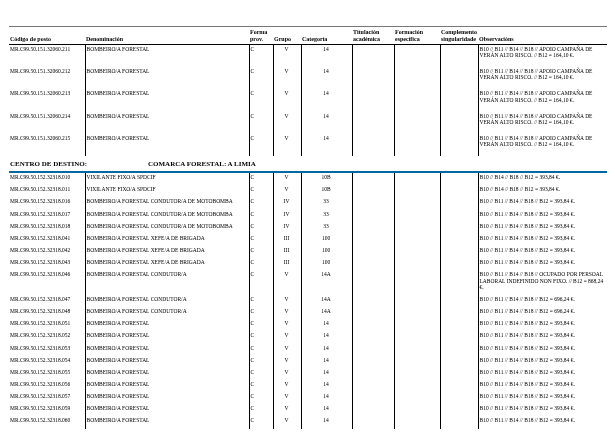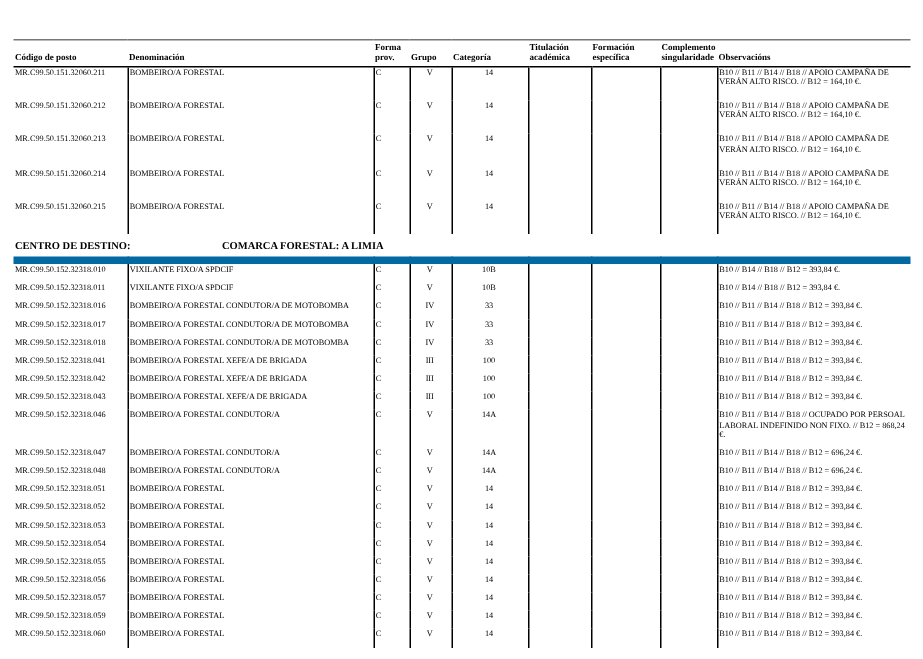--- a/index.html
+++ b/index.html
@@ -41,21 +41,21 @@
     padding: 1px 2px 0 1px;
     word-wrap: break-word;
   }
   tr.data-row td:not(:first-child) {
     border-left: 1px solid #000;
   }
   tr.s0 td { padding-bottom: 9px; }
   tr.s1 td { padding-bottom: 5px; }
   td.col-grupo, td.col-categoria { text-align: center; }
   tr.section-heading td {
-    border-bottom: 5px solid #0369a1;
+    border-bottom: 2px solid #0369a1;
     font-weight: bold;
     font-size: 7px;
     padding: 5px 0 2px 1px;
   }
   .sh-label { display: inline-block; width: 138px; }
 </style>
 </head>
 <body>
 
 <div class="page">

